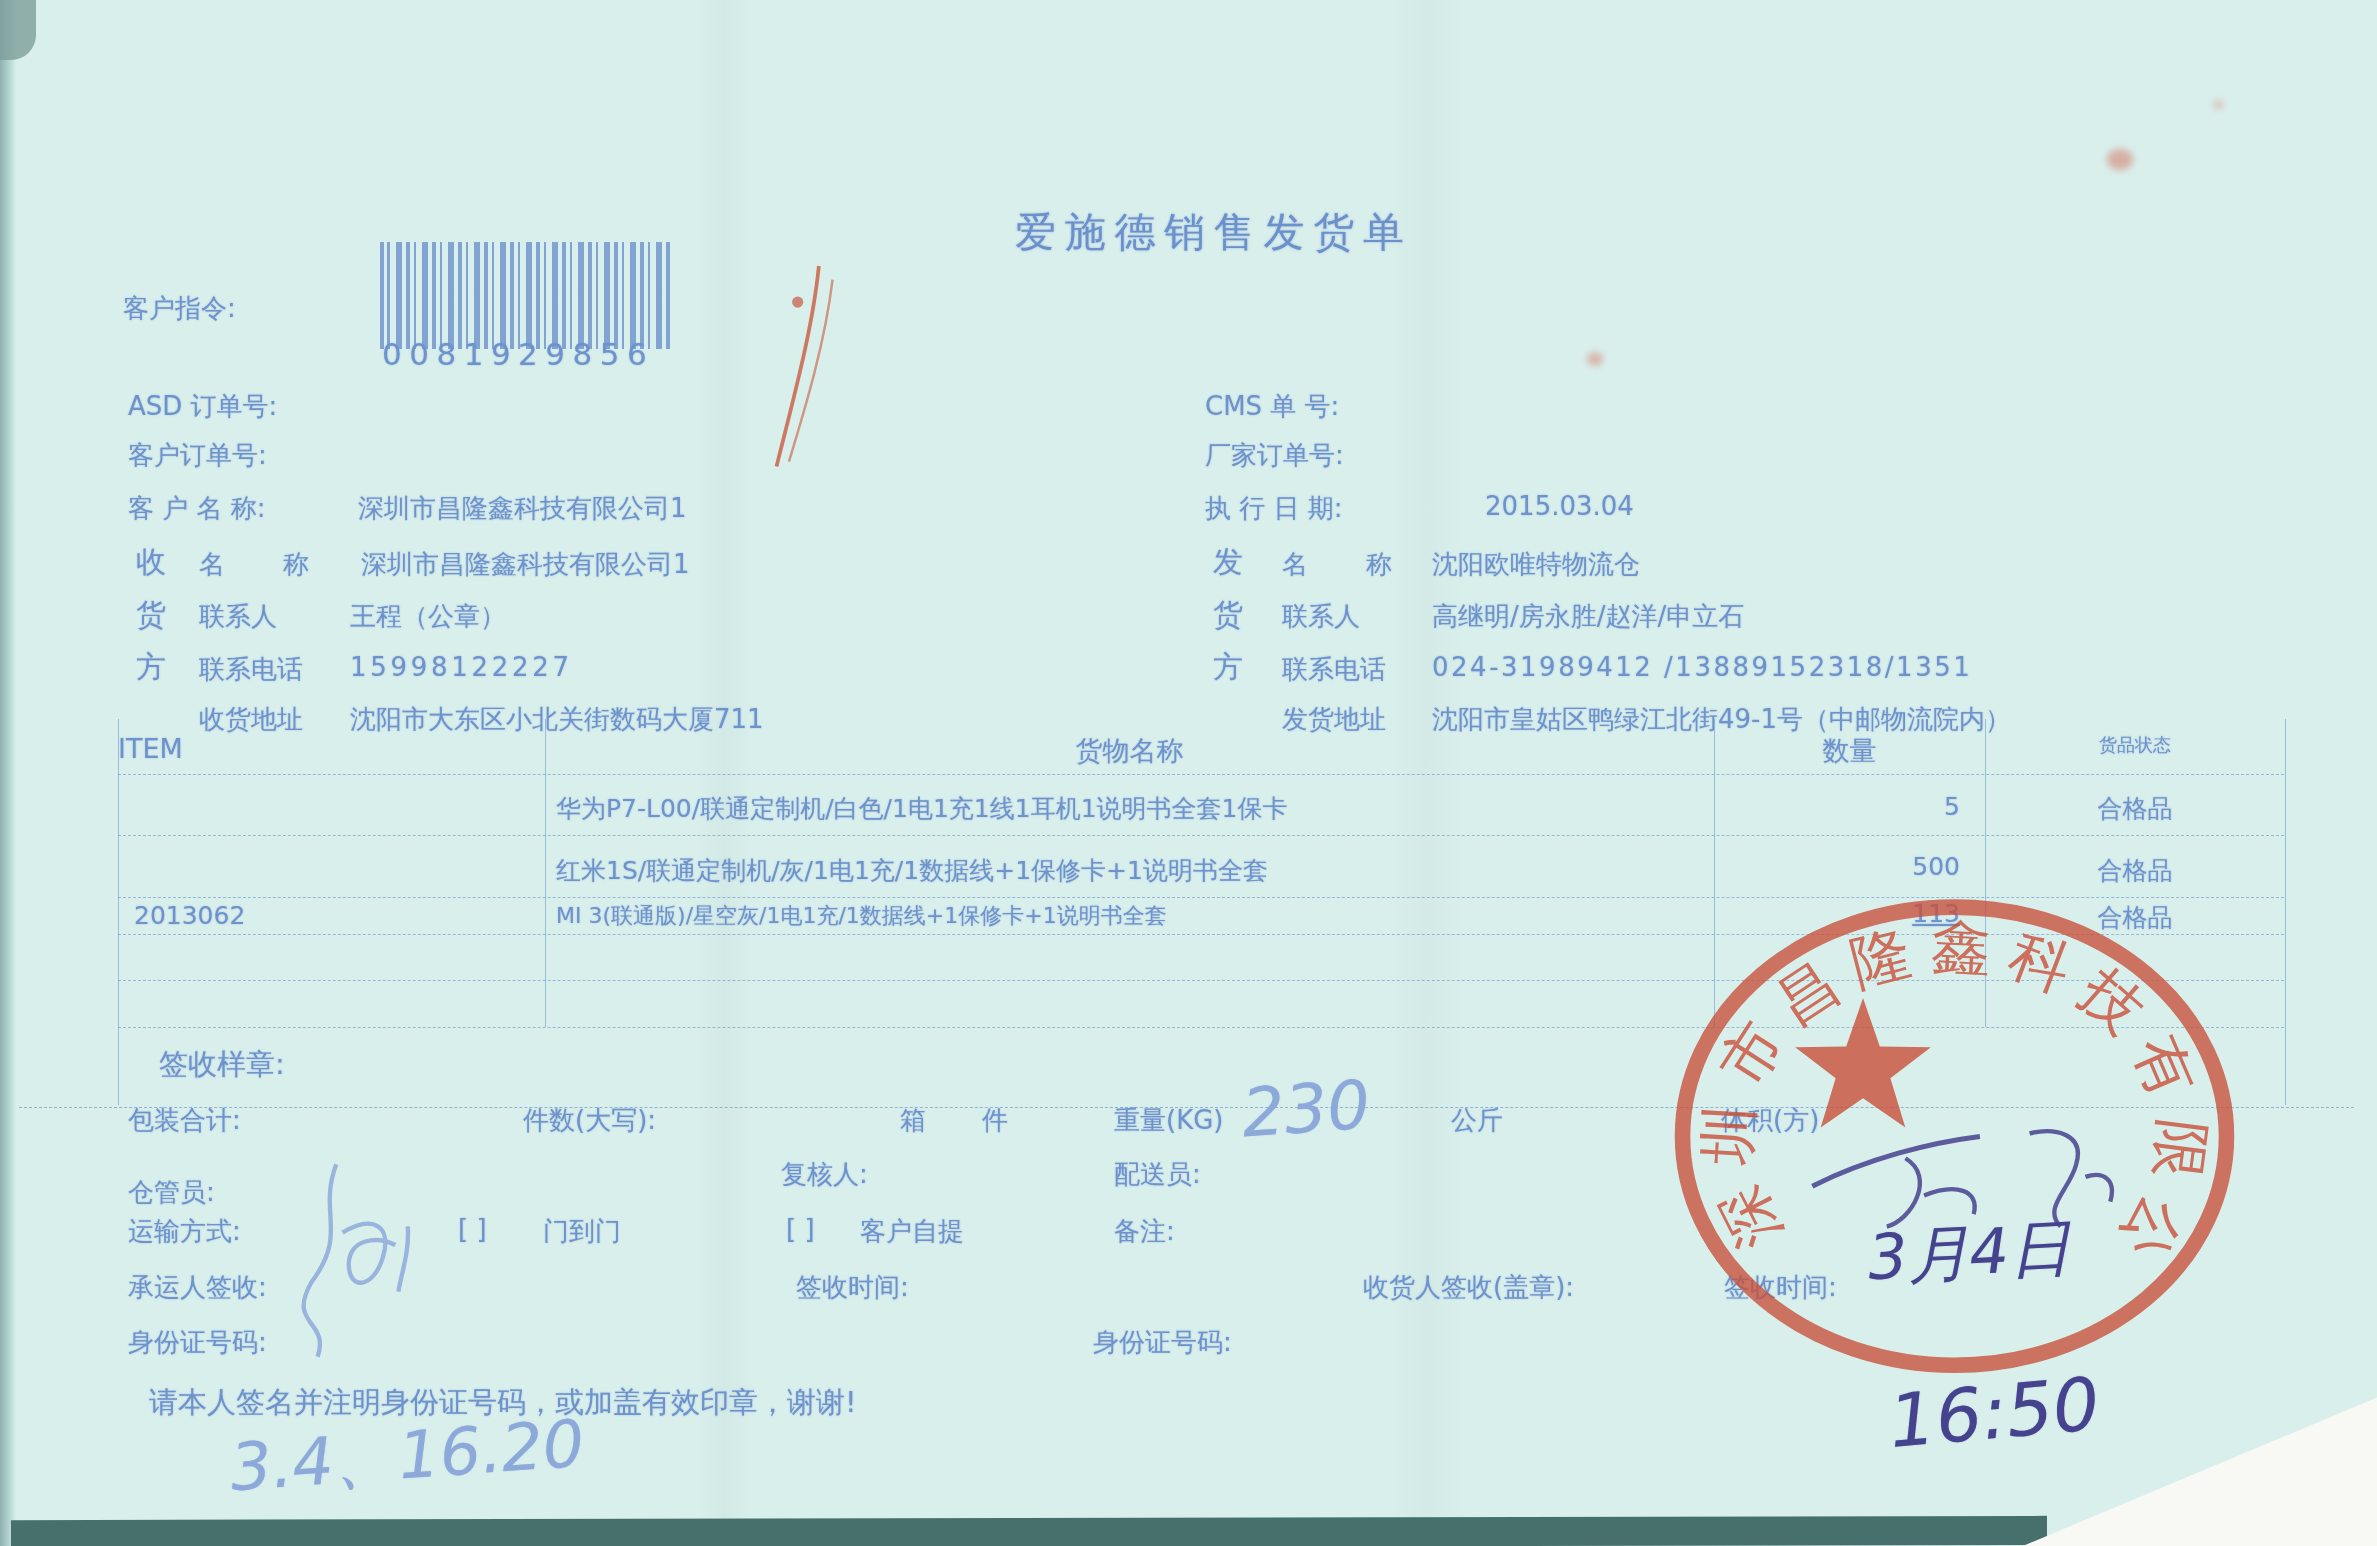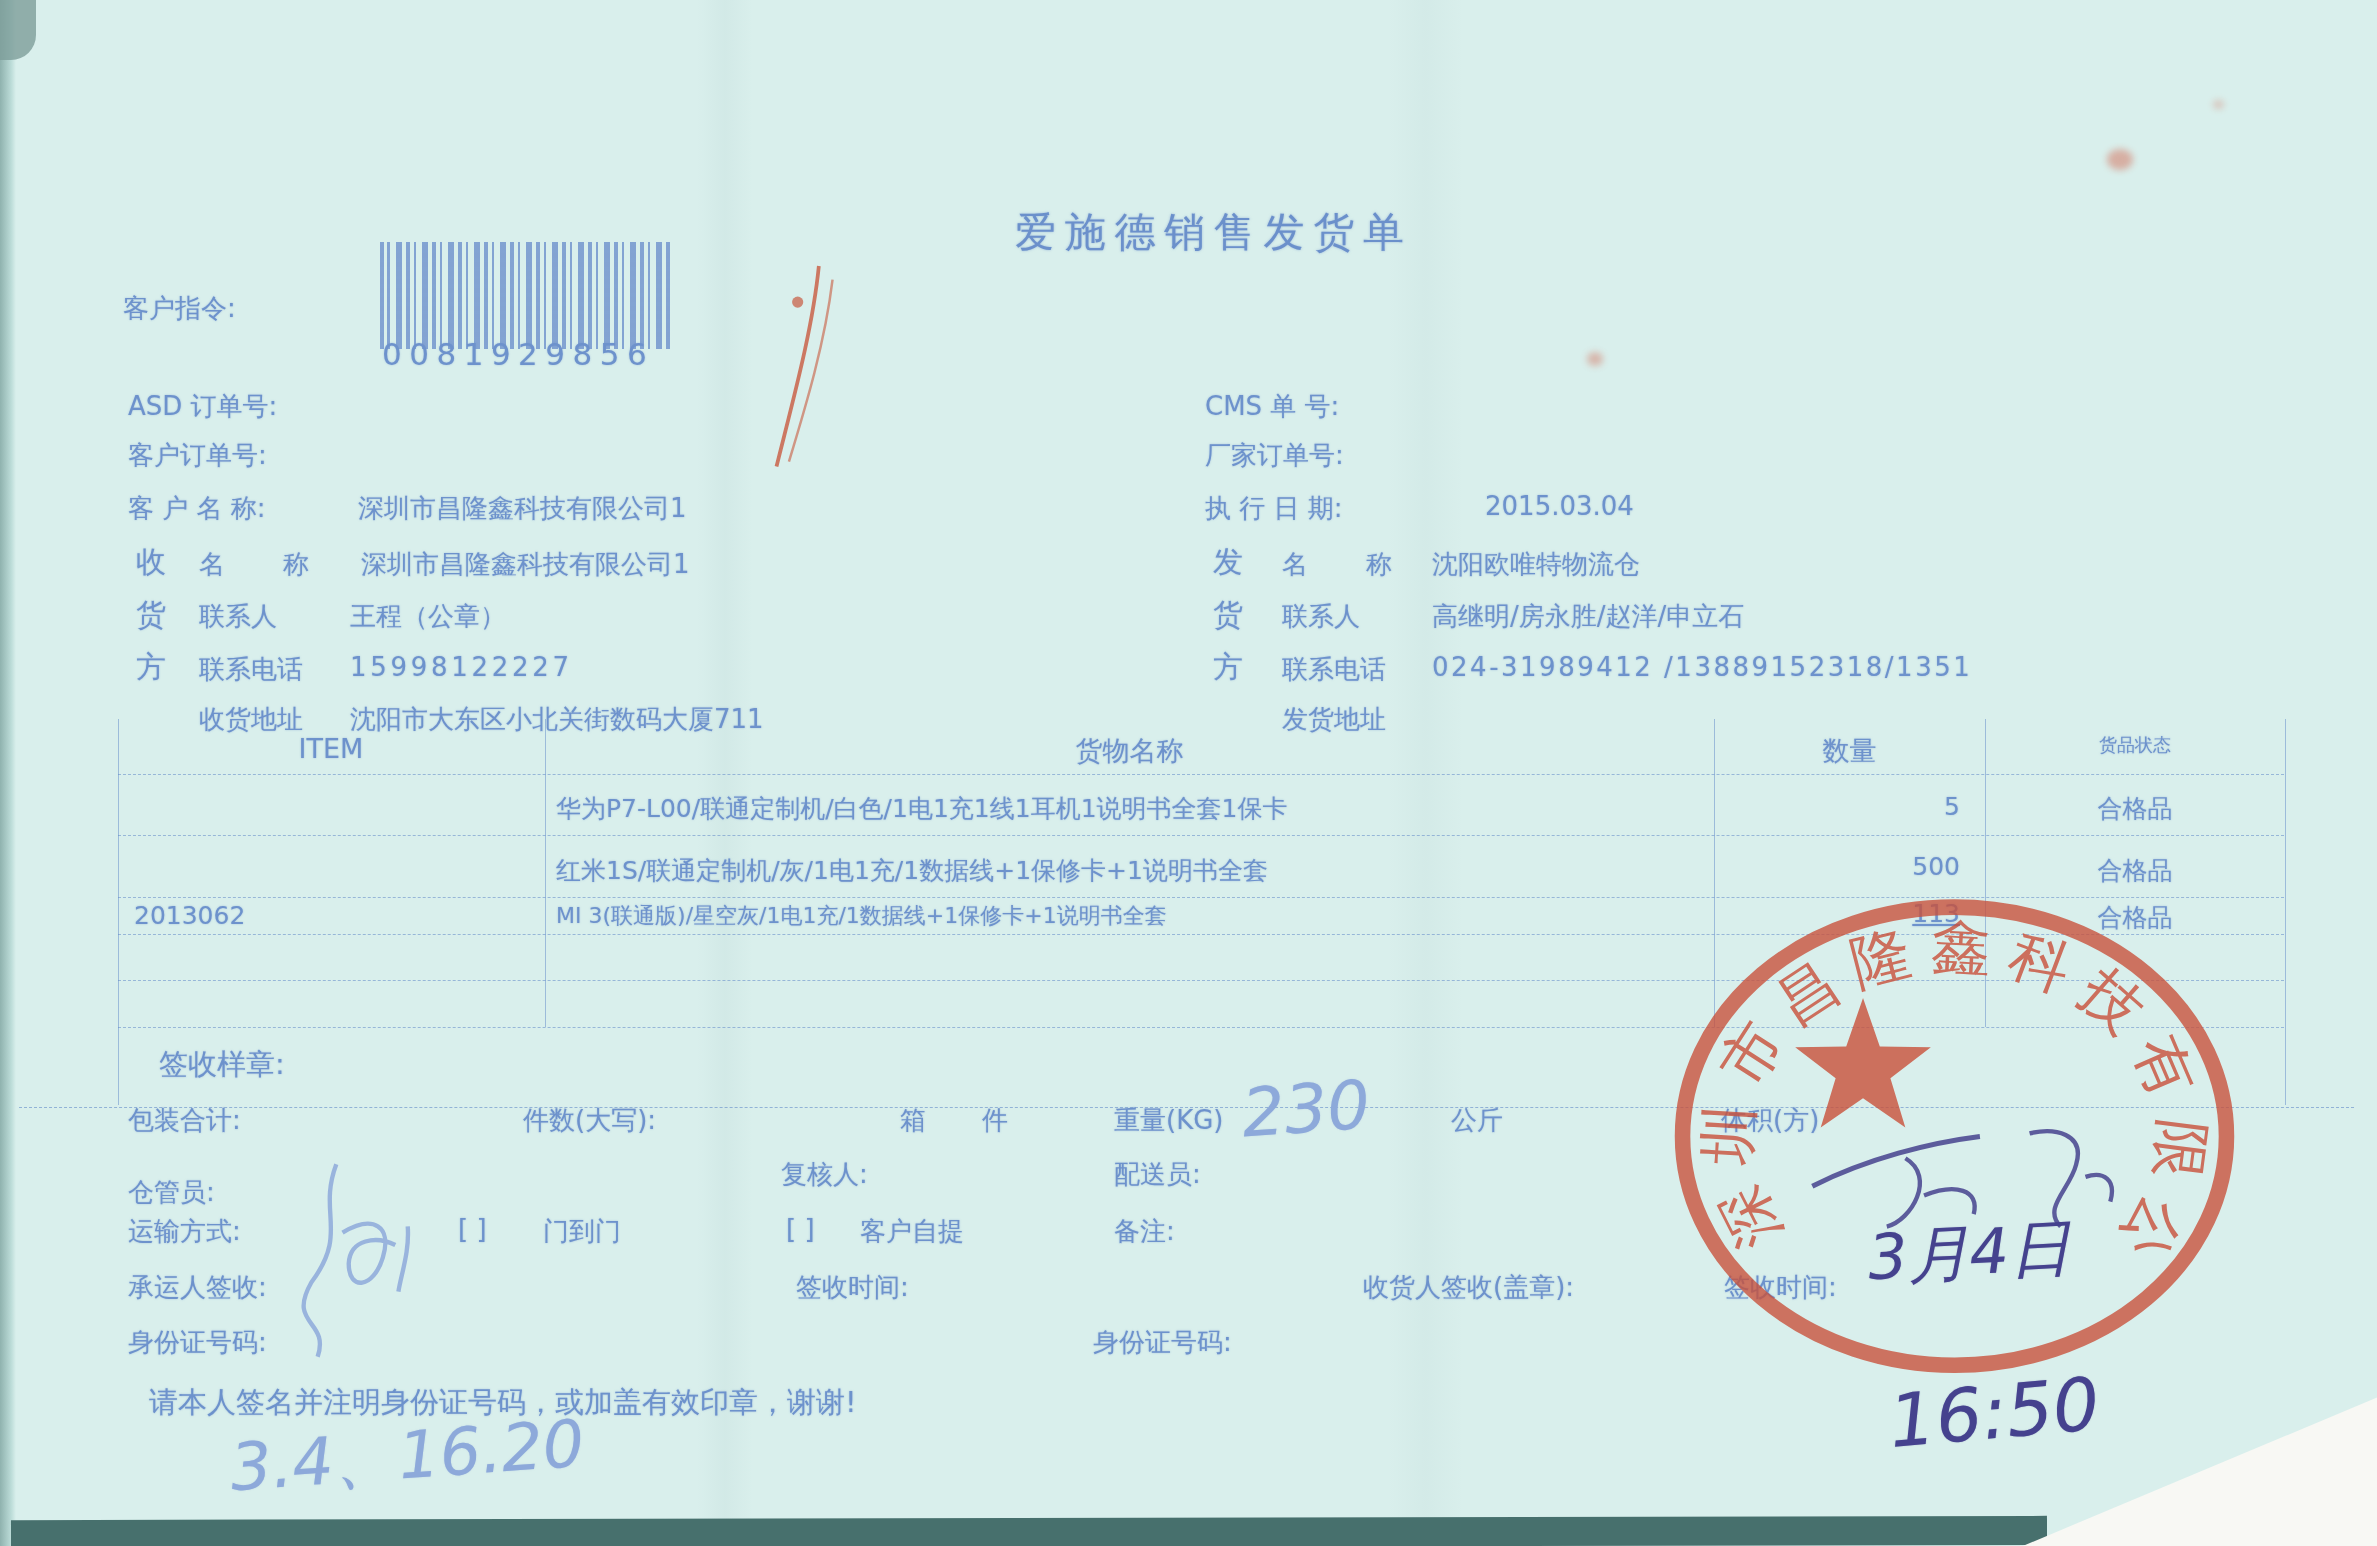--- a/index.html
+++ b/index.html
@@ -79,35 +79,36 @@
   <div class="lbl big" style="left:1213px;top:542px;">发</div>
   <div class="lbl big" style="left:1213px;top:595px;">货</div>
   <div class="lbl big" style="left:1213px;top:647px;">方</div>
   <div class="lbl" style="left:1282px;top:547px;letter-spacing:16px;">名　称</div>
   <div class="val" style="left:1432px;top:547px;">沈阳欧唯特物流仓</div>
   <div class="lbl" style="left:1282px;top:599px;">联系人</div>
   <div class="val" style="left:1432px;top:599px;">高继明/房永胜/赵洋/申立石</div>
   <div class="lbl" style="left:1282px;top:652px;">联系电话</div>
   <div class="val" style="left:1432px;top:652px;letter-spacing:2.5px;">024-31989412 /13889152318/1351</div>
   <div class="lbl" style="left:1282px;top:702px;">发货地址</div>
+  <div class="val" style="left:1432px;top:702px;">沈阳市皇姑区鸭绿江北街49-1号（中邮物流院内）</div>
 
   <div class="vline" style="left:118px;top:719px;height:386px;"></div>
   <div class="vline" style="left:545px;top:719px;height:308px;"></div>
   <div class="vline" style="left:1714px;top:719px;height:308px;"></div>
   <div class="vline" style="left:1985px;top:719px;height:308px;"></div>
   <div class="vline" style="left:2285px;top:719px;height:386px;"></div>
   <div class="hline" style="left:118px;top:774px;width:2166px;"></div>
   <div class="hline" style="left:118px;top:835px;width:2166px;"></div>
   <div class="hline" style="left:118px;top:897px;width:2166px;"></div>
   <div class="hline" style="left:118px;top:934px;width:2166px;"></div>
   <div class="hline" style="left:118px;top:980px;width:2166px;"></div>
   <div class="hline" style="left:118px;top:1027px;width:2166px;"></div>
   <div class="hsolid" style="left:18.7px;top:1107px;width:2335px;"></div>
 
-  <div class="tcell" style="left:118px;top:733px;width:426px;text-align:center;font-size:27px;">ITEM</div>
+  <div class="tcell" style="left:118px;top:733px;width:426px;font-size:27px;">ITEM</div>
   <div class="tcell" style="left:545px;top:733px;width:1169px;text-align:center;font-size:27px;">货物名称</div>
   <div class="tcell" style="left:1714px;top:733px;width:271px;text-align:center;font-size:27px;">数量</div>
   <div class="tcell" style="left:1985px;top:733px;width:300px;text-align:center;font-size:18px;">货品状态</div>
 
   <div>
     <div class="tcell" style="left:134px;top:792px;font-size:25px;"></div>
     <div class="tcell" style="left:556px;top:792px;font-size:25px;">华为P7-L00/联通定制机/白色/1电1充1线1耳机1说明书全套1保卡</div>
     <div class="tcell" style="left:1714px;top:792px;width:246px;text-align:right;font-size:25px;">5</div>
     <div class="tcell" style="left:1985px;top:792px;width:300px;text-align:center;font-size:25px;">合格品</div>
   </div>

